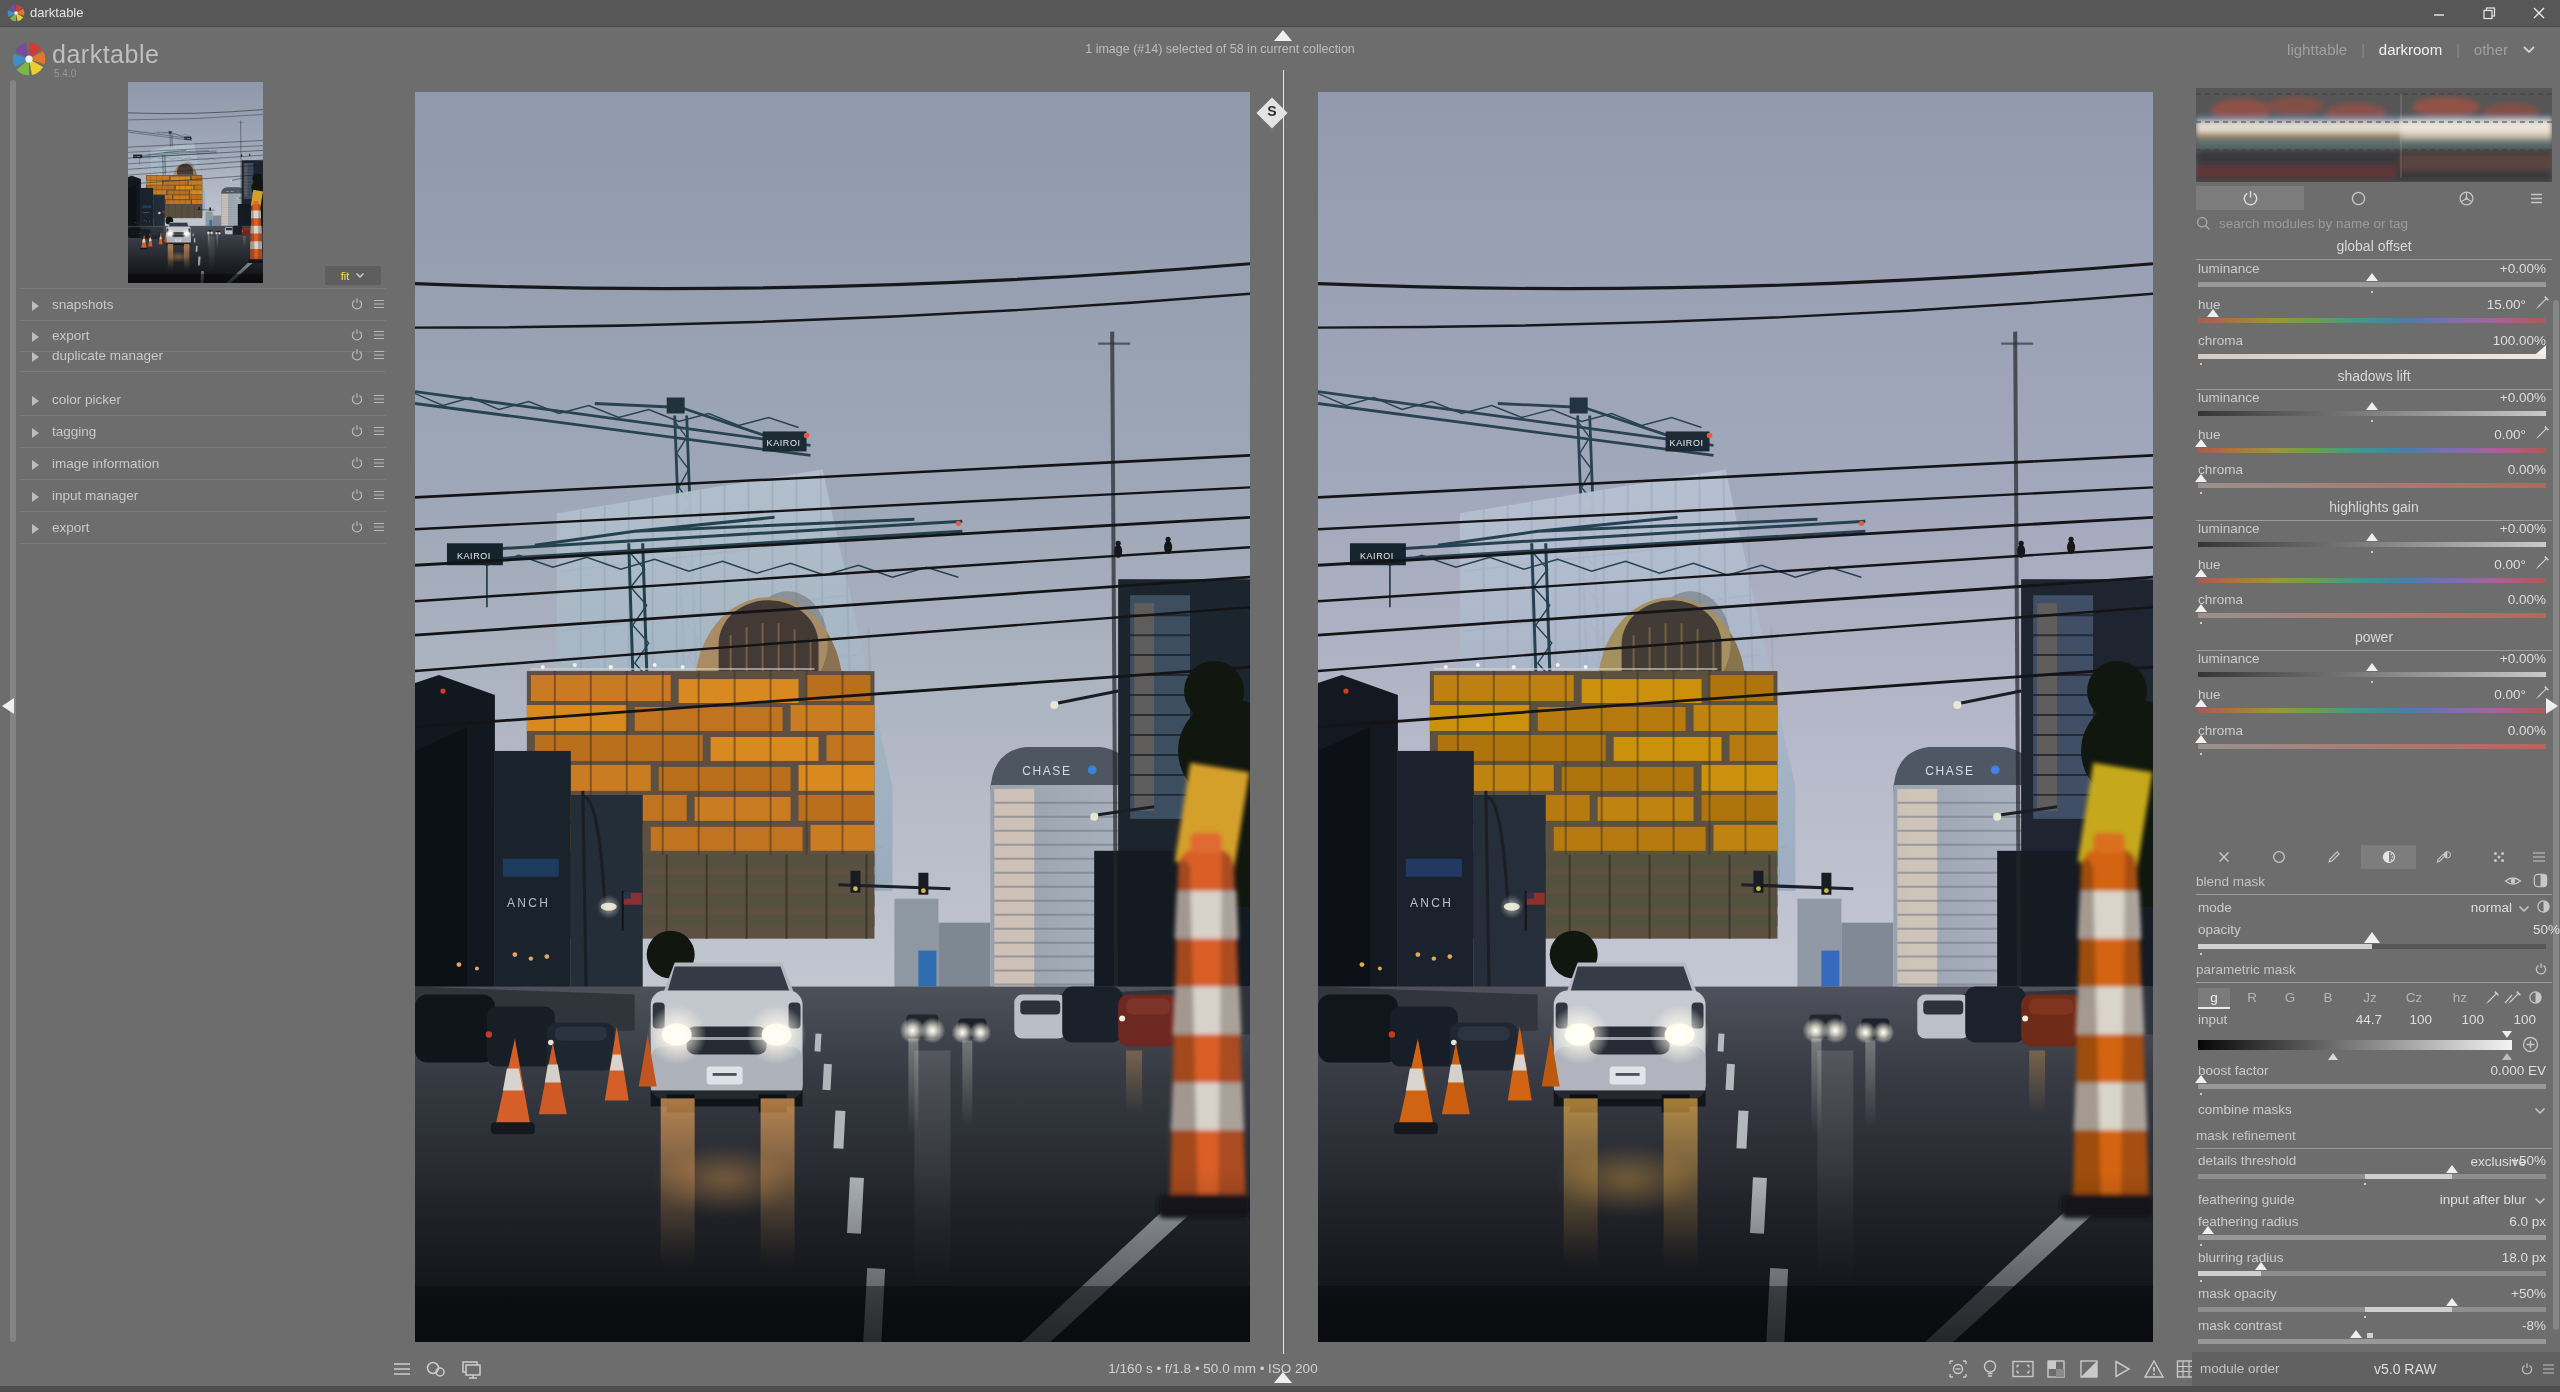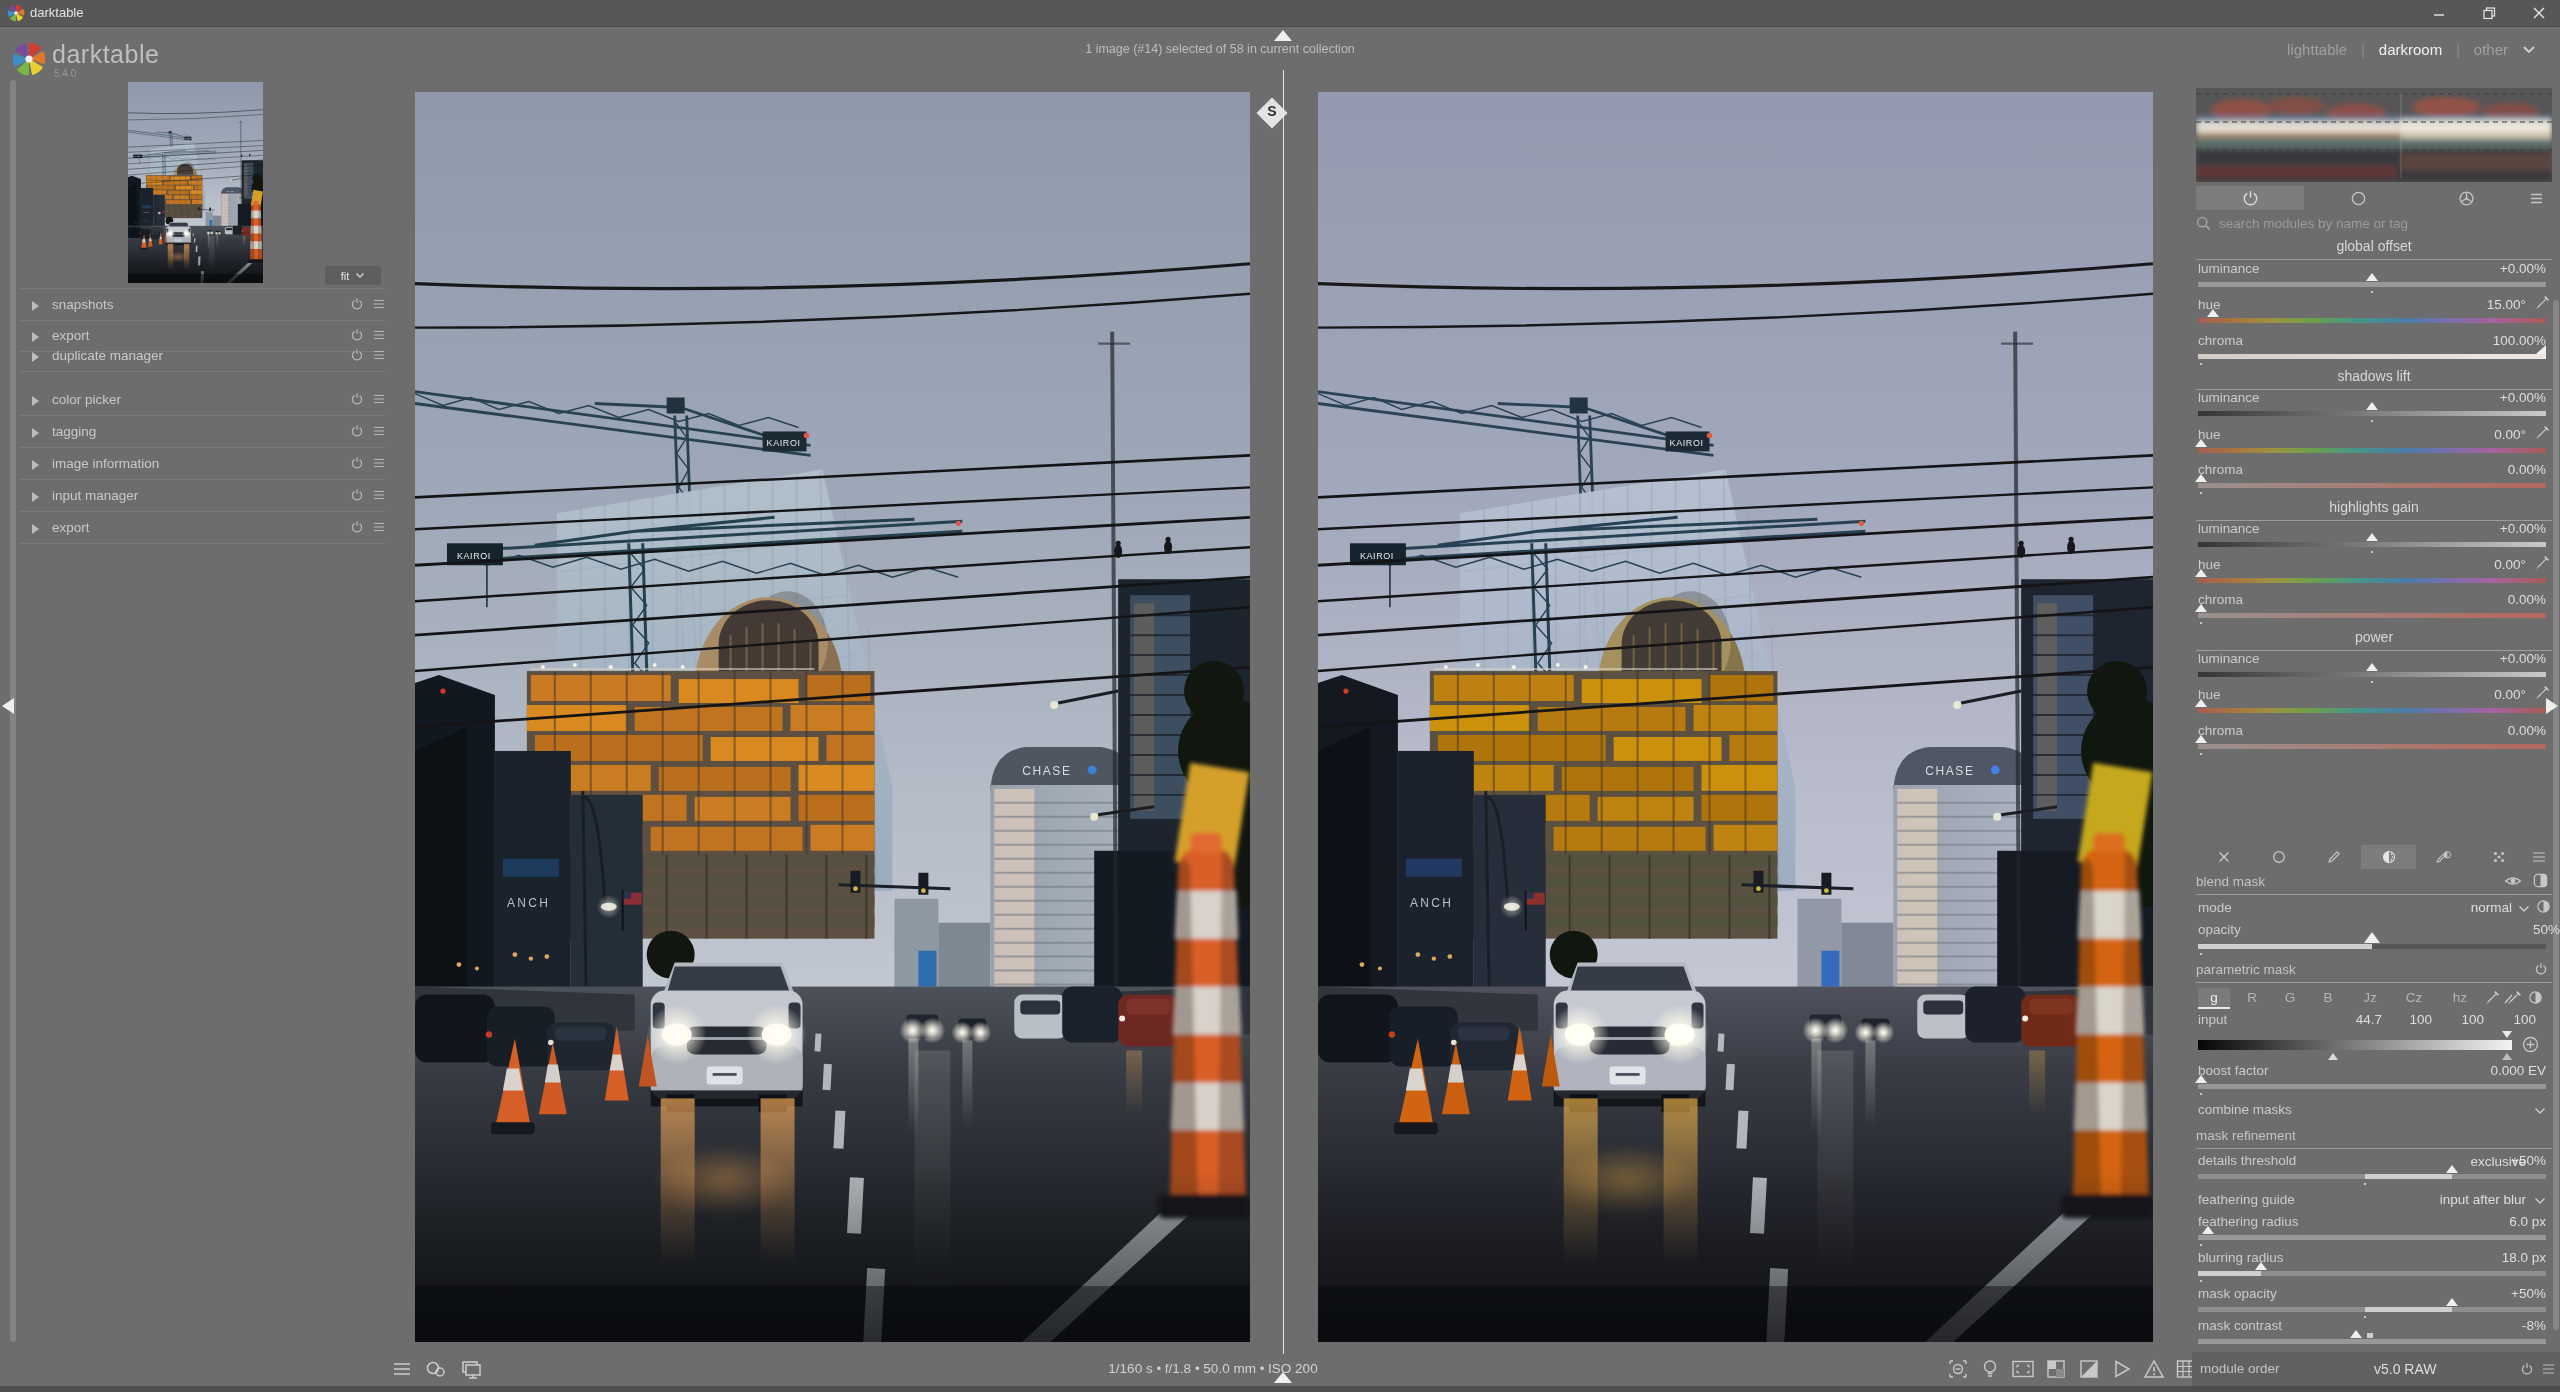--- a/index.html
+++ b/index.html
@@ -461,21 +461,21 @@
 
 <div class="abs" style="left:10px;top:80px;width:6px;height:1262px;background:#848484;border-radius:3px"></div>
 <div class="arrL" style="left:2px;top:698px"></div>
 
 <div class="abs" style="left:128px;top:82px;width:135px;height:201px;overflow: hidden">
   <svg viewBox="0 0 418 626" preserveAspectRatio="none" style="width:100%;height:100%">
       <use href="#scene"></use>
     </svg>
 </div>
 <div class="abs" style="left:325px;top:266px;width:56px;height:19px;background:#5e5e5e;border-radius:2px;display:flex;align-items:center;justify-content:center;gap:6px">
-  <span style="font-size:11px;color:#e5e5e5">fit</span>
+  <span style="font-size:11px;color:#fde047">fit</span>
   <svg width="10" height="7" viewBox="0 0 10 7">
       <path d="M1.5,1.5 L5,5 L8.5,1.5" stroke="#cfcfcf" stroke-width="1.5" fill="none"></path>
     </svg>
 </div>
 
 <div class="lp-row" style="top:288px;border-top:1px solid #7a7a7a">
   <span class="tri"></span>
   <span class="lp-label">snapshots</span>
   <svg class="lp-ic" style="left:330px" width="14" height="14" viewBox="0 0 14 14">
       <path d="M4.5,3.4 A4.6,4.6 0 1 0 9.5,3.4" fill="none" stroke="#b8b8b8" stroke-width="1.2"></path>

